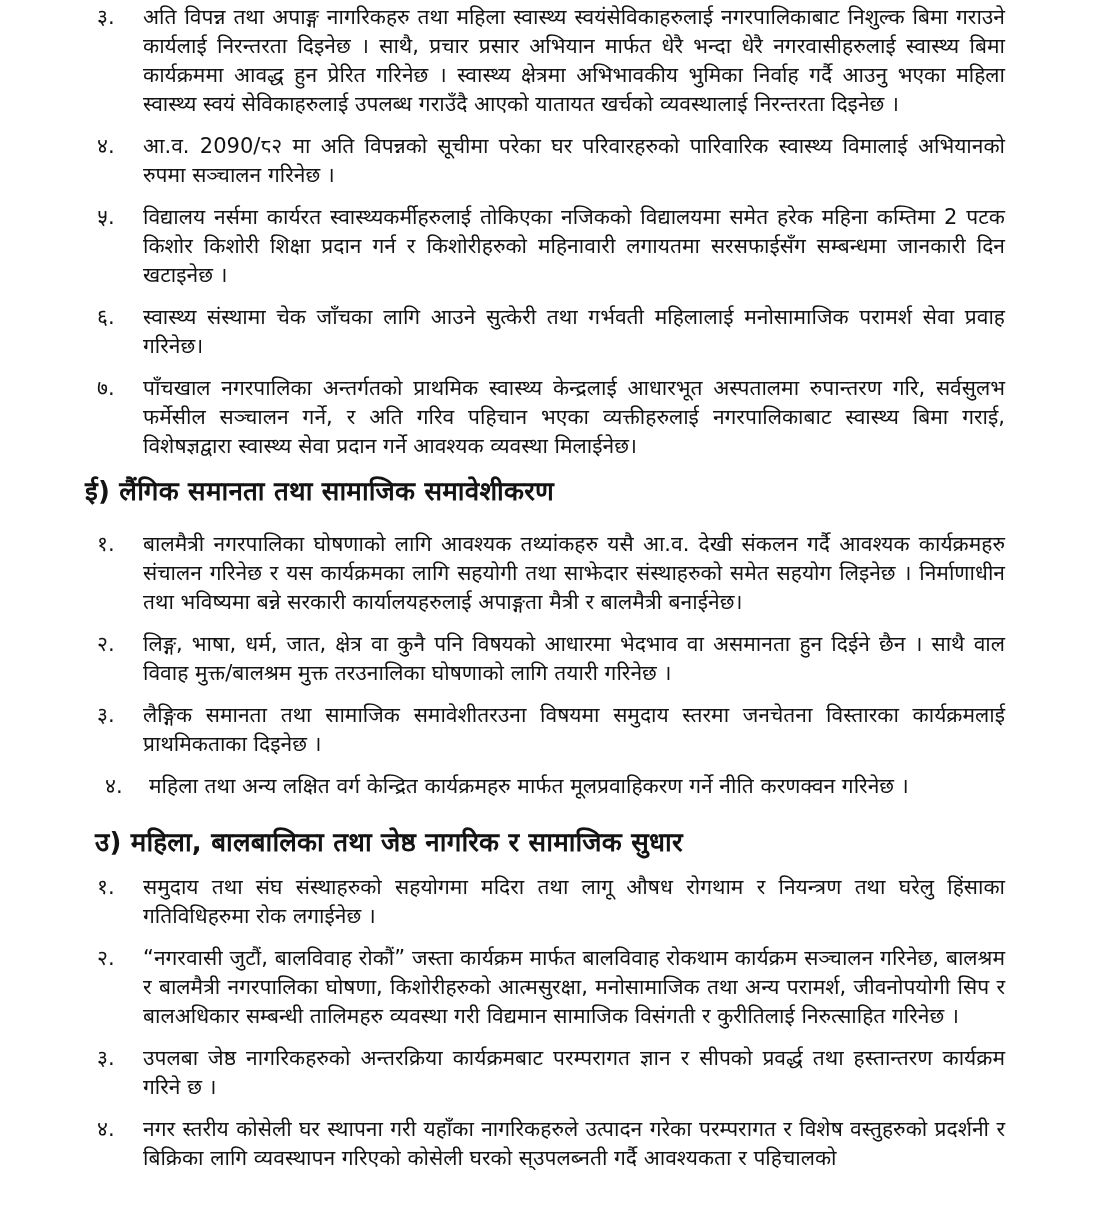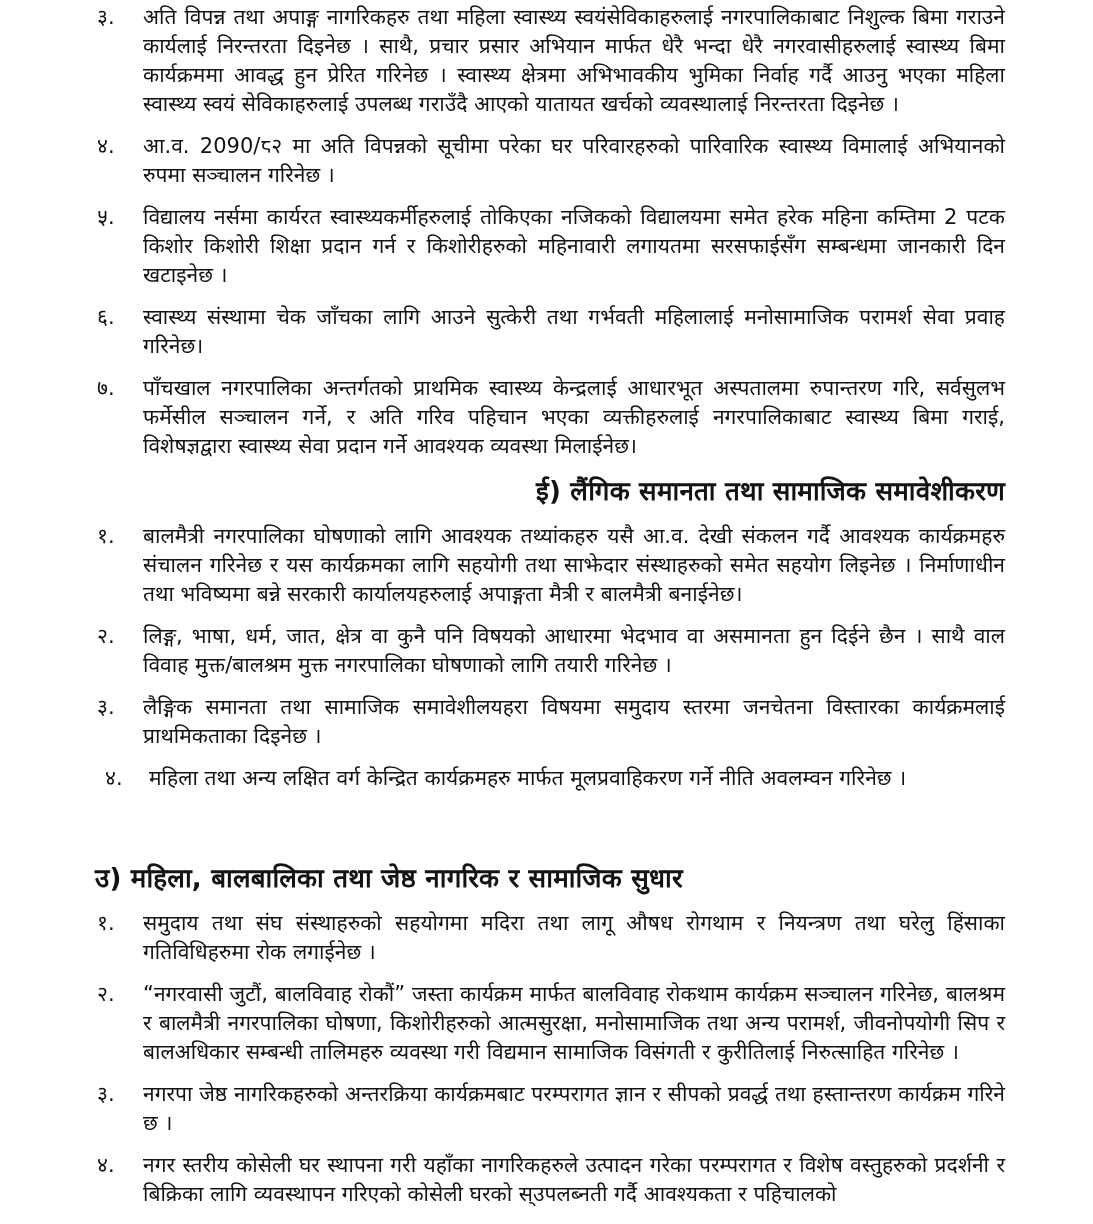--- a/index.html
+++ b/index.html
@@ -38,22 +38,22 @@
   }
   .li.indent-sm { padding-left: 8px; }
   .li.indent-sm .num { flex-basis: 44px; width: 44px; }
 
   .heading {
     font-weight: 700;
     font-size: 26px;
     line-height: 34px;
     letter-spacing: 0.2px;
   }
-  .heading.h-gender { margin: 5px 0 14px -12px; text-align: right; }
-  .heading.h-women  { margin: 68px 0 14px -2px; }
+  .heading.h-gender { margin: 5px 0 22px -12px; }
+  .heading.h-women  { margin: 24px 0 14px -2px; }
 </style>
 </head>
 <body>
 
 <div class="page">
   <div class="content">
 
     <div class="num-list">
       <div class="li">
         <span class="num">३.</span>
@@ -78,45 +78,45 @@
     </div>
 
     <div class="heading h-gender">ई) लैंगिक समानता तथा सामाजिक समावेशीकरण</div>
     <div class="num-list">
       <div class="li">
         <span class="num">१.</span>
         <span class="txt">बालमैत्री नगरपालिका घोषणाको लागि आवश्यक तथ्यांकहरु यसै आ.व. देखी संकलन गर्दै आवश्यक कार्यक्रमहरु संचालन गरिनेछ र यस कार्यक्रमका लागि सहयोगी तथा साझेदार संस्थाहरुको समेत सहयोग लिइनेछ । निर्माणाधीन तथा भविष्यमा बन्ने सरकारी कार्यालयहरुलाई अपाङ्गता मैत्री र बालमैत्री बनाईनेछ।</span>
       </div>
       <div class="li">
         <span class="num">२.</span>
-        <span class="txt">लिङ्ग, भाषा, धर्म, जात, क्षेत्र वा कुनै पनि विषयको आधारमा भेदभाव वा असमानता हुन दिईने छैन । साथै वाल विवाह मुक्त/बालश्रम मुक्त नगरपालिका घोषणाको लागि तयारी गरिनेछ ।</span>
+        <span class="txt">लिङ्ग, भाषा, धर्म, जात, क्षेत्र वा कुनै पनि विषयको आधारमा भेदभाव वा असमानता हुन दिईने छैन । साथै वाल विवाह मुक्त/बालश्रम मुक्त तरउनालिका घोषणाको लागि तयारी गरिनेछ ।</span>
       </div>
       <div class="li">
         <span class="num">३.</span>
-        <span class="txt">लैङ्गिक समानता तथा सामाजिक समावेशीलयहरा विषयमा समुदाय स्तरमा जनचेतना विस्तारका कार्यक्रमलाई प्राथमिकताका दिइनेछ ।</span>
+        <span class="txt">लैङ्गिक समानता तथा सामाजिक समावेशीतरउना विषयमा समुदाय स्तरमा जनचेतना विस्तारका कार्यक्रमलाई प्राथमिकताका दिइनेछ ।</span>
       </div>
       <div class="li indent-sm">
         <span class="num">४.</span>
-        <span class="txt">महिला तथा अन्य लक्षित वर्ग केन्द्रित कार्यक्रमहरु मार्फत मूलप्रवाहिकरण गर्ने नीति अवलम्वन गरिनेछ ।</span>
+        <span class="txt">महिला तथा अन्य लक्षित वर्ग केन्द्रित कार्यक्रमहरु मार्फत मूलप्रवाहिकरण गर्ने नीति करणक्वन गरिनेछ ।</span>
       </div>
     </div>
 
     <div class="heading h-women">उ) महिला, बालबालिका तथा जेष्ठ नागरिक र सामाजिक सुधार</div>
     <div class="num-list">
       <div class="li">
         <span class="num">१.</span>
         <span class="txt">समुदाय तथा संघ संस्थाहरुको सहयोगमा मदिरा तथा लागू औषध रोगथाम र नियन्त्रण तथा घरेलु हिंसाका गतिविधिहरुमा रोक लगाईनेछ ।</span>
       </div>
       <div class="li">
         <span class="num">२.</span>
         <span class="txt">“नगरवासी जुटौं, बालविवाह रोकौं” जस्ता कार्यक्रम मार्फत बालविवाह रोकथाम कार्यक्रम सञ्चालन गरिनेछ, बालश्रम र बालमैत्री नगरपालिका घोषणा, किशोरीहरुको आत्मसुरक्षा, मनोसामाजिक तथा अन्य परामर्श, जीवनोपयोगी सिप र बालअधिकार सम्बन्धी तालिमहरु व्यवस्था गरी विद्यमान सामाजिक विसंगती र कुरीतिलाई निरुत्साहित गरिनेछ ।</span>
       </div>
       <div class="li">
         <span class="num">३.</span>
-        <span class="txt">नगरपा जेष्ठ नागरिकहरुको अन्तरक्रिया कार्यक्रमबाट परम्परागत ज्ञान र सीपको प्रवर्द्ध तथा हस्तान्तरण कार्यक्रम गरिने छ ।</span>
+        <span class="txt">उपलबा जेष्ठ नागरिकहरुको अन्तरक्रिया कार्यक्रमबाट परम्परागत ज्ञान र सीपको प्रवर्द्ध तथा हस्तान्तरण कार्यक्रम गरिने छ ।</span>
       </div>
       <div class="li">
         <span class="num">४.</span>
         <span class="txt">नगर स्तरीय कोसेली घर स्थापना गरी यहाँका नागरिकहरुले उत्पादन गरेका परम्परागत र विशेष वस्तुहरुको प्रदर्शनी र बिक्रिका लागि व्यवस्थापन गरिएको कोसेली घरको स्उपलब्नती गर्दै आवश्यकता र पहिचालको</span>
       </div>
     </div>
 
   </div>
 </div>
 

